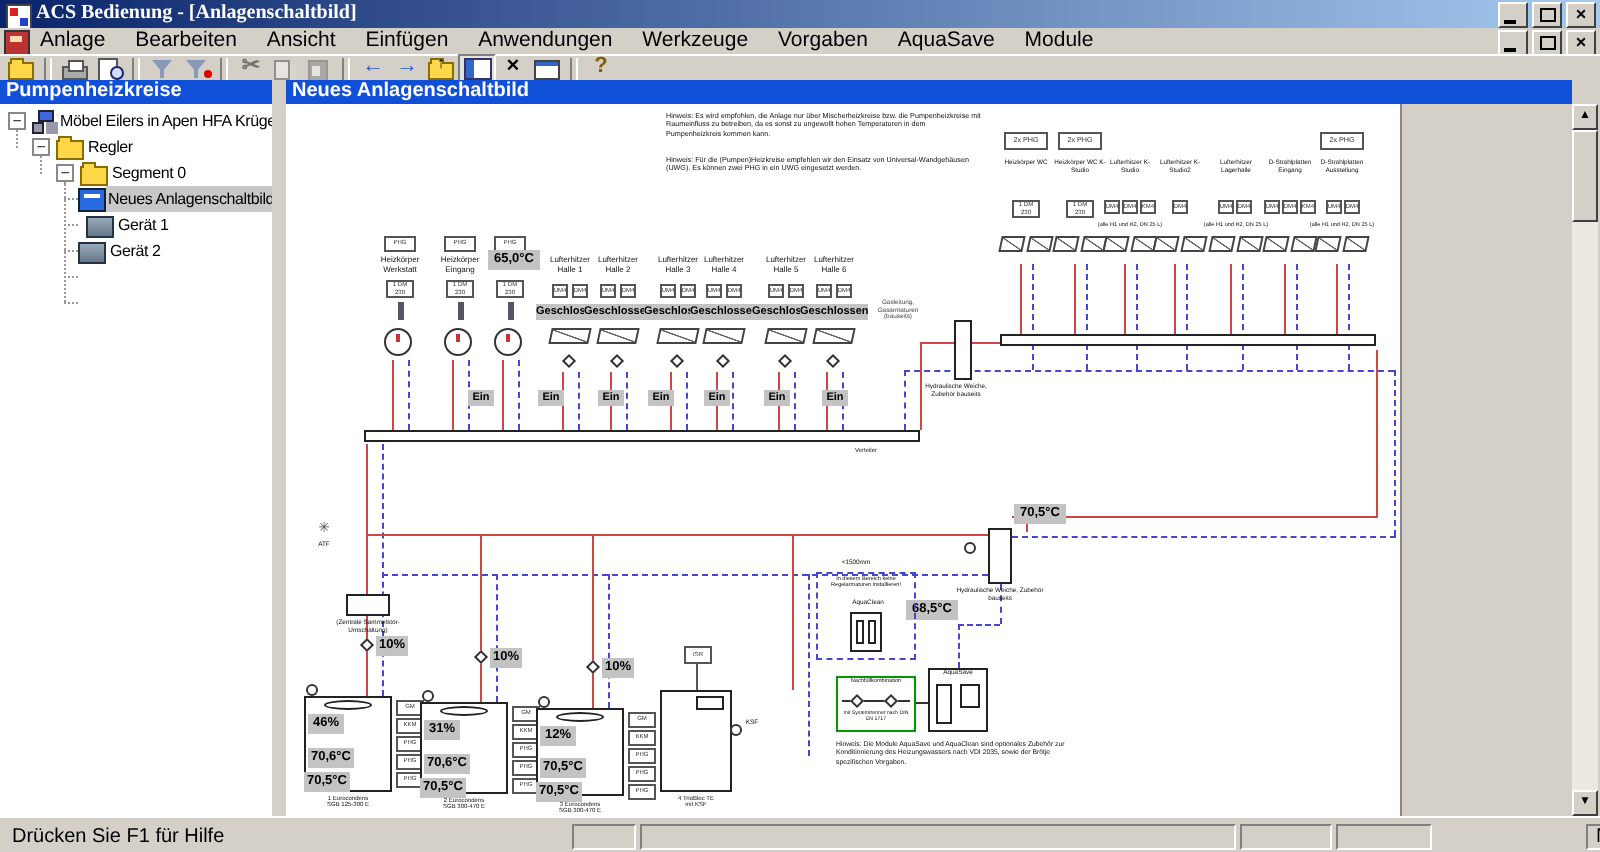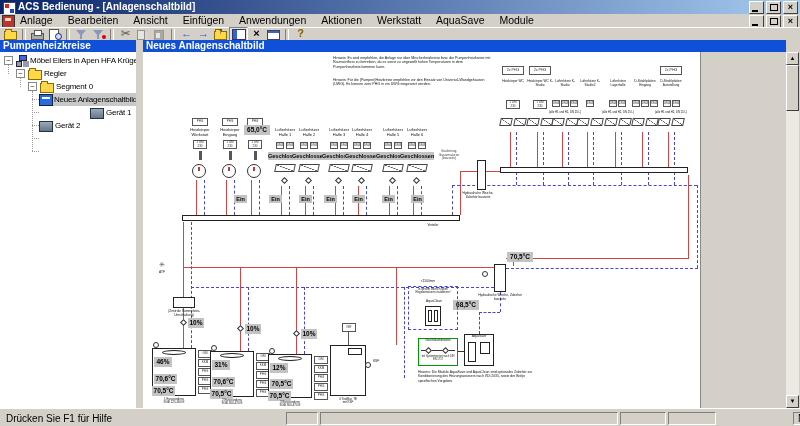--- a/index.html
+++ b/index.html
@@ -1,20 +1,20 @@
 <!DOCTYPE html>
 <html><head>
 <meta charset="utf-8">
 <style>
   html,body{margin:0;padding:0;background:#d4d0c8;font-family:"Liberation Sans",sans-serif;}
   #app{position:relative;width:800px;height:426px;background:#d4d0c8;overflow:hidden;}
   .abs{position:absolute;}
   
   #titlebar{position:absolute;left:0;top:0;width:800px;height:14px;background:linear-gradient(to right,#0a246a,#a6caf0);color:#fff;font-size:10px;font-weight:bold;line-height:14px;}
-  #titlebar .ttext{position:absolute;left:18px;top:0;white-space:nowrap;}
+  #titlebar .ttext{position:absolute;left:18px;top:0;white-space:nowrap;font-family:Liberation Serif, serif;}
   .appicon{position:absolute;left:3px;top:2px;width:11px;height:11px;background:#fff;border:1px solid #444;}
   .appicon::before{content:"";position:absolute;left:1px;top:1px;width:4px;height:4px;background:#d22;}
   .appicon::after{content:"";position:absolute;right:1px;bottom:1px;width:4px;height:4px;background:#24c;}
   .winbtns{position:absolute;top:1px;right:2px;display:flex;gap:2px;}
   .wbtn{width:13px;height:11px;background:#d4d0c8;border:1px solid;border-color:#fff #404040 #404040 #fff;font-size:8px;line-height:9px;text-align:center;color:#000;position:relative;}
   .glyph-min{position:absolute;left:2px;bottom:1px;width:6px;height:2px;background:#000;}
   .glyph-res{position:absolute;left:3px;top:2px;width:6px;height:5px;border:1px solid #000;background:#d4d0c8;}
   .glyph-res::before{content:"";position:absolute;left:1px;top:-3px;width:6px;height:5px;border:1px solid #000;z-index:-1;}
   .glyph-x{position:absolute;left:0;top:0;width:100%;text-align:center;font-size:9px;line-height:10px;font-weight:bold;}
   #menubar{position:absolute;left:0;top:14px;width:800px;height:13px;background:#d4d0c8;font-size:10.5px;line-height:13px;color:#000;}
@@ -116,22 +116,22 @@
   </div>
 
   <div id="menubar">
     <span class="mdiicon"></span>
     <span class="mwrap">
       <span class="menuitem">Anlage</span>
       <span class="menuitem">Bearbeiten</span>
       <span class="menuitem">Ansicht</span>
       <span class="menuitem">Einfügen</span>
       <span class="menuitem">Anwendungen</span>
-      <span class="menuitem">Aktionen</span>
-      <span class="menuitem">Werkstatt</span>
+      <span class="menuitem">Werkzeuge</span>
+      <span class="menuitem">Vorgaben</span>
       <span class="menuitem">AquaSave</span>
       <span class="menuitem">Module</span>
     </span>
     <span class="winbtns" style="top:1px;">
       <span class="wbtn">
           <span class="glyph-min"></span>
         </span>
       <span class="wbtn">
           <span class="glyph-res"></span>
         </span>
@@ -222,21 +222,21 @@
     </div>
     <div class="trow" style="left:0;top:28px;width:136px;">
       <span class="exp" style="left:28px;top:2px;">−</span>
       <span class="i-folder" style="left:40px;top:0;"></span>
       <span class="tlabel" style="left:56px;">Segment 0</span>
     </div>
     <div class="trow" style="left:0;top:41px;width:136px;">
       <span class="i-schema" style="left:39px;top:1px;"></span>
       <span class="tlabel sel" style="left:53px;padding:0 1px;">Neues Anlagenschaltbild</span>
     </div>
-    <div class="trow" style="left:4px;top:54px;width:124px;margin-left:47px;">
+    <div class="trow" style="left:4px;top:54px;width:124px;">
       <span class="i-dev" style="left:39px;top:2px;"></span>
       <span class="tlabel" style="left:55px;">Gerät 1</span>
     </div>
     <div class="trow" style="left:0;top:67px;width:143px;">
       <span class="i-dev" style="left:39px;top:2px;"></span>
       <span class="tlabel" style="left:55px;">Gerät 2</span>
     </div>
   </div>
 
   <div class="abs" style="left:136px;top:40px;width:7px;height:368px;background:#d4d0c8;"></div>

